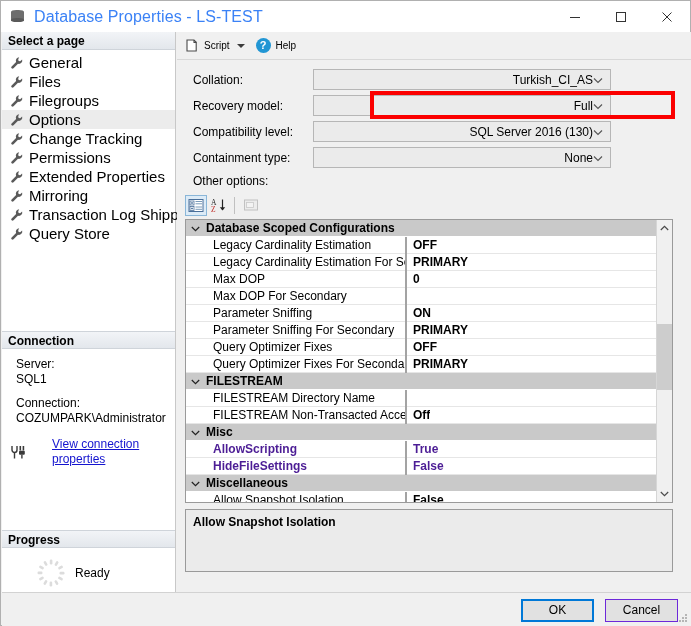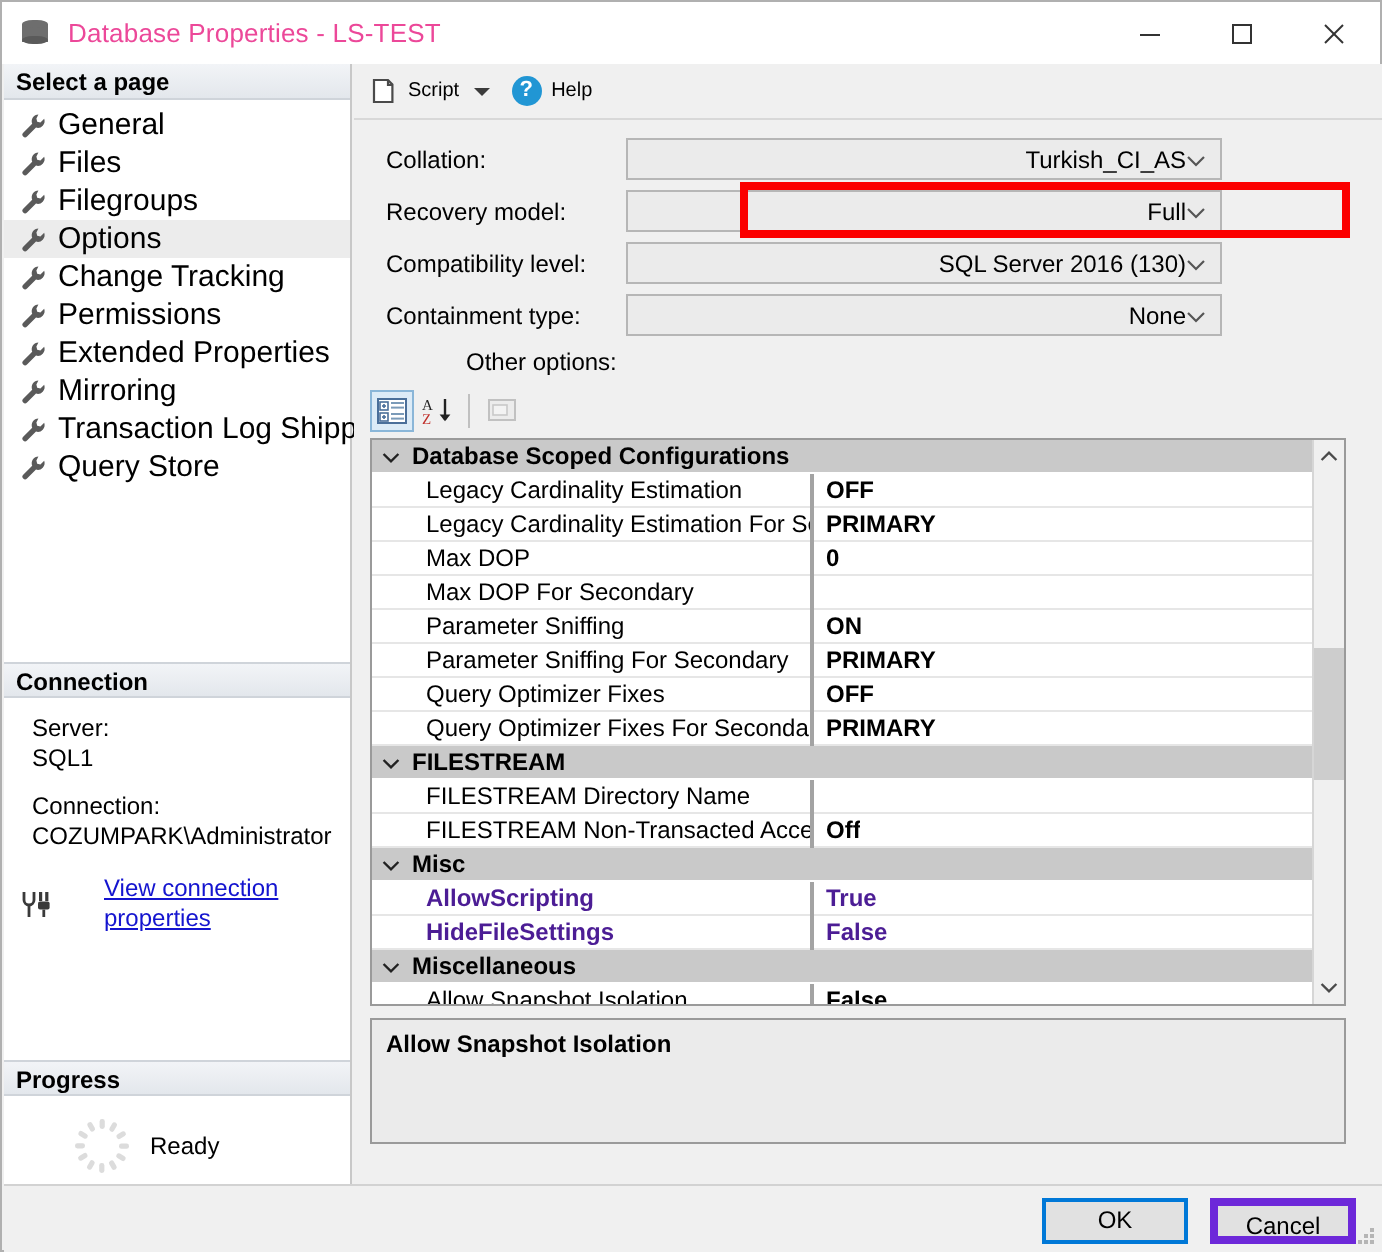--- a/index.html
+++ b/index.html
@@ -35,21 +35,21 @@
   }
   .tb-icon .cyl-body{
     position:absolute;left:1px;top:3px;width:13px;height:9px;
     background:#6e6e6e;
   }
   .tb-icon .cyl-bot{
     position:absolute;left:1px;top:9px;width:13px;height:4px;
     background:#5a5a5a;border-radius:50%/60%;
   }
   .tb-title{
-    font-size:13px;color:#ec4899;letter-spacing:.1px;
+    font-size:16px;color:#3b82f6;letter-spacing:.1px;
     white-space:nowrap;
   }
   .tb-controls{
     position:absolute;right:0;top:0;height:31px;display:flex;
   }
   .tb-btn{
     width:46px;height:31px;display:flex;align-items:center;justify-content:center;
     cursor:default;
   }
   .tb-btn svg{display:block;}
@@ -130,21 +130,21 @@
   }
   .flabel{width:120px;font-size:12px;flex:0 0 auto;}
   .combo{
     width:298px;height:21px;
     background:#ebebeb;border:1px solid #b6b6b6;
     display:flex;align-items:center;justify-content:flex-end;
     box-sizing:border-box;cursor:default;
   }
   .combo-val{padding-left:6px;font-size:12px;white-space:nowrap;overflow:hidden;}
   .combo-arrow{padding-right:7px;}
-  .other-label{padding-left:16px;font-size:12px;margin-top:6px;margin-bottom:5px;margin-left:40px;}
+  .other-label{padding-left:16px;font-size:12px;margin-top:6px;margin-bottom:5px;}
 
   .redbox{
     position:absolute;left:193px;top:-4px;width:305px;height:28px;
     border:4px solid #fb0000;box-sizing:border-box;pointer-events:none;
   }
 
   
   .gridtools{
     display:flex;align-items:center;padding-left:8px;height:24px;
   }
@@ -210,21 +210,21 @@
   .desc-title{font-weight:bold;font-size:12px;}
 
   
   .footer{
     position:absolute;left:1px;top:591px;width:689px;height:34px;
     background:#f0f0f0;border-top:1px solid #d2d2d2;box-sizing:border-box;
   }
   .btn{
     position:absolute;top:6px;height:23px;width:73px;
     font-size:12px;text-align:center;line-height:21px;
-    background:#e1e1e1;border:4px solid #6d28d9;box-sizing:border-box;cursor:default;
+    background:#e1e1e1;border:1px solid #6d28d9;box-sizing:border-box;cursor:default;
   }
   .btn.ok{left:519px;border:2px solid #0078d7;line-height:19px;}
   .btn.cancel{left:603px;}
   .resize-grip{position:absolute;right:3px;bottom:2px;width:12px;height:12px;}
 </style>
 </head>
 <body>
 
 <div id="app">
 

